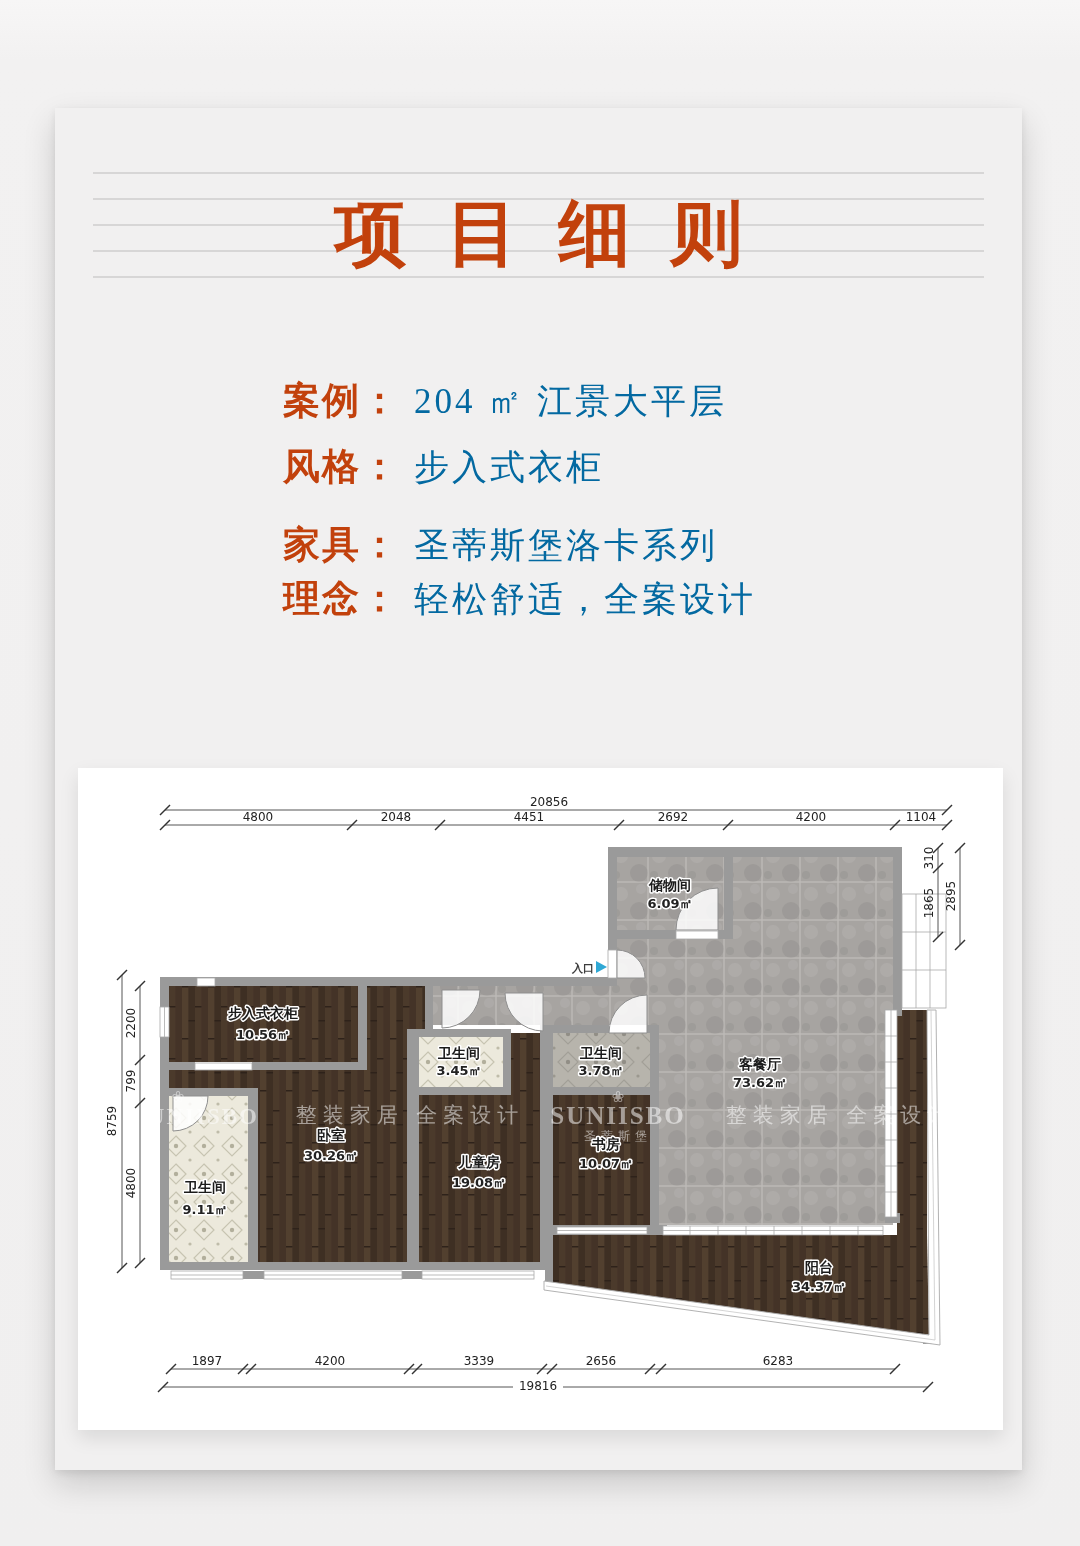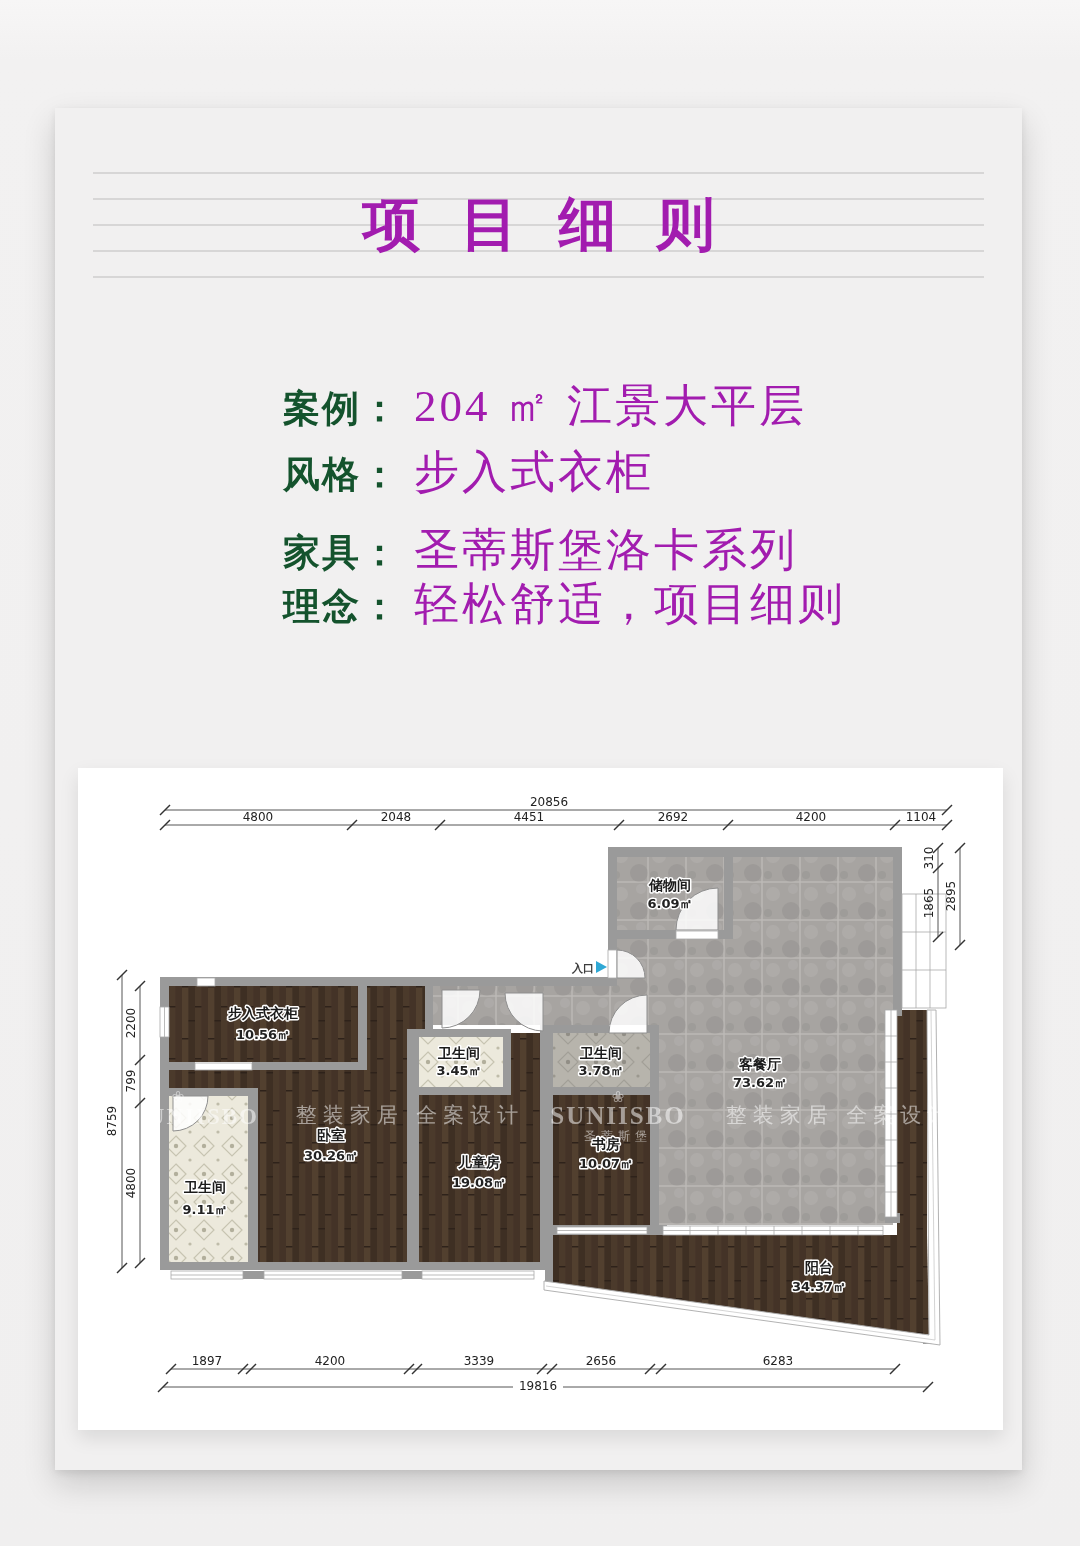--- a/index.html
+++ b/index.html
@@ -3,25 +3,25 @@
 <meta charset="utf-8">
 <style>
   html,body{margin:0;padding:0;background:#e9e8e8;}
   .page{position:relative;width:1080px;height:1546px;margin:0 auto;overflow:hidden;
         background:linear-gradient(#f7f6f6 0px,#f2f1f1 60px,#f0efef 100%);
         font-family:"Liberation Serif","DejaVu Serif",serif;}
   .card{position:absolute;left:55px;top:108px;width:967px;height:1362px;
         background:#f1f0f0;box-shadow:0 14px 30px rgba(0,0,0,0.16),0 3px 8px rgba(0,0,0,0.08);}
   .rule{position:absolute;left:38px;width:891px;height:2px;background:#d7d6d6;}
   .page-title{position:absolute;left:0;top:78px;width:100%;text-align:center;
-        font-size:58px;font-weight:600;color:#a21caf;letter-spacing:40px;text-indent:40px;}
+        font-size:72px;font-weight:600;color:#c2410c;letter-spacing:40px;text-indent:40px;}
   .info{position:absolute;left:228px;top:252px;}
   .info-row{position:absolute;left:0;white-space:nowrap;}
-  .info-label{font-size:37px;font-weight:700;color:#14532d;letter-spacing:2px;}
-  .info-value{font-size:45px;color:#a21caf;letter-spacing:3px;margin-left:14px;}
+  .info-label{font-size:37px;font-weight:700;color:#c2410c;letter-spacing:2px;}
+  .info-value{font-size:35px;color:#0369a1;letter-spacing:3px;margin-left:14px;}
   .plan-panel{position:absolute;left:23px;top:660px;width:925px;height:662px;background:#ffffff;
         box-shadow:0 8px 18px rgba(0,0,0,0.10);}
   svg text{font-family:"DejaVu Sans","Liberation Sans",sans-serif;}
   .dim{font-size:12px;fill:#222;text-anchor:middle;}
   .rname{font-size:14px;font-weight:700;fill:#1b1b1b;text-anchor:middle;
          paint-order:stroke;stroke:#ffffff;stroke-width:3px;stroke-linejoin:round;}
   .rarea{font-size:13px;font-weight:700;fill:#222;text-anchor:middle;
          paint-order:stroke;stroke:#ffffff;stroke-width:3px;stroke-linejoin:round;}
   .wm{fill:rgba(255,255,255,0.52);text-anchor:middle;}
   .entry-t{font-size:11px;font-weight:700;fill:#3c3c3c;text-anchor:middle;
@@ -44,21 +44,21 @@
       <div class="info-row" style="top:16px">
         <span class="info-label">案例：</span><span class="info-value">204 ㎡ 江景大平层</span>
       </div>
       <div class="info-row" style="top:82px">
         <span class="info-label">风格：</span><span class="info-value">步入式衣柜</span>
       </div>
       <div class="info-row" style="top:160px">
         <span class="info-label">家具：</span><span class="info-value">圣蒂斯堡洛卡系列</span>
       </div>
       <div class="info-row" style="top:214px">
-        <span class="info-label">理念：</span><span class="info-value">轻松舒适，项目细则</span>
+        <span class="info-label">理念：</span><span class="info-value">轻松舒适，全案设计</span>
       </div>
     </div>
 
     <div class="plan-panel">
       <svg width="925" height="662" viewBox="0 0 925 662">
         <defs>
           <pattern id="wood" patternUnits="userSpaceOnUse" width="26" height="52">
             <rect width="26" height="52" fill="#463428"></rect>
             <rect x="0" width="6.5" height="52" fill="#52402f"></rect>
             <rect x="6.5" width="6.5" height="52" fill="#3e2f23"></rect>

